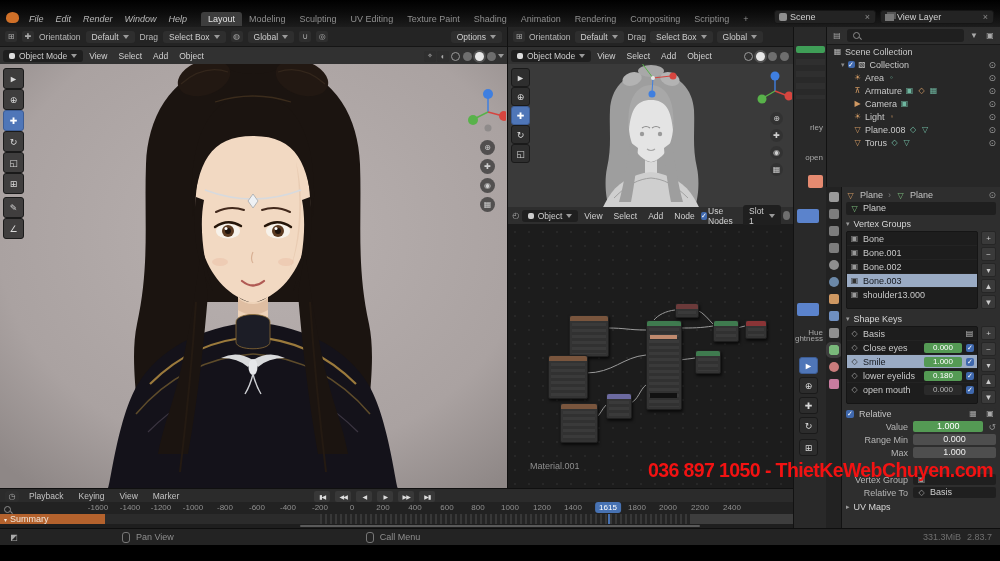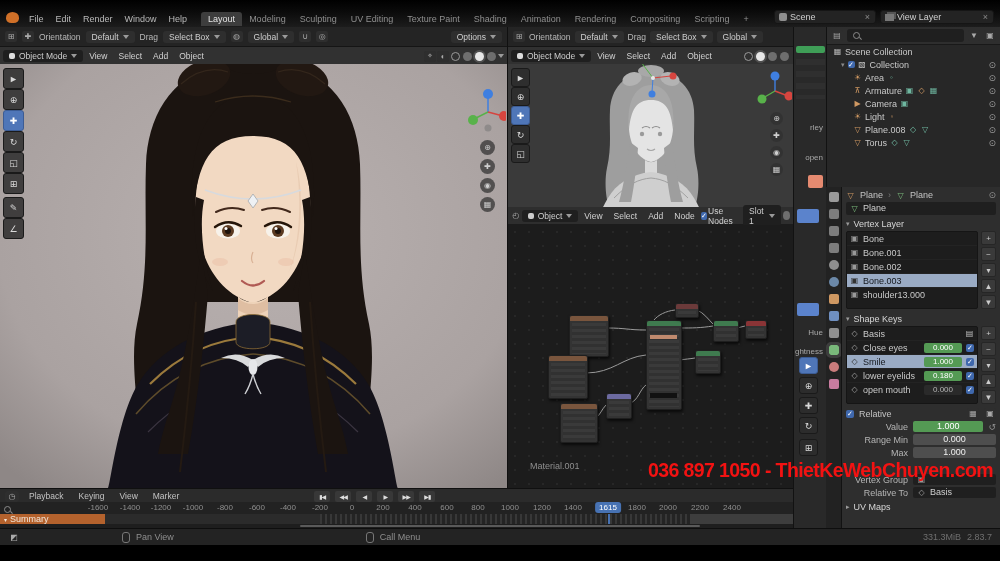--- a/index.html
+++ b/index.html
@@ -2,21 +2,21 @@
 <html><head>
 <meta charset="utf-8">
 <style>
   html,body{margin:0;padding:0;background:#000;}
   .screen{position:relative;width:1000px;height:561px;overflow:hidden;background:#000;
     font-family:"Liberation Sans","DejaVu Sans",sans-serif;font-size:9px;color:#c3c3c3;}
   .abs{position:absolute;box-sizing:border-box;}
   
   .topbar{left:0;top:0;width:1000px;height:27px;background:linear-gradient(#000 0%,#0b0b0b 45%,#1c1c1c 100%);
     display:flex;align-items:flex-end;padding:0 4px 1px 6px;}
-  .topbar .menu{padding:2px 6px;color:#b9b9b9;}
+  .topbar .menu{padding:2px 6px;color:#b9b9b9;font-style:italic;}
   .ws{padding:2px 7px;color:#8f8f8f;border-radius:3px 3px 0 0;}
   .ws.active{background:#3d3d3d;color:#e4e4e4;}
   .logo{width:13px;height:11px;background:#d07028;border-radius:50% 50% 40% 40%;margin:0 4px 3px 0;}
   .selbox{display:flex;align-items:center;gap:3px;background:#232323;border:1px solid #151515;border-radius:3px;
     padding:1px 4px;margin:0 2px 2px 2px;color:#cfcfcf;}
   .sq-ic{width:8px;height:8px;background:#8f8f8f;border-radius:2px;}
   .lay-ic{width:9px;height:7px;background:#777;box-shadow:2px -2px 0 #555;}
   .xx{color:#8a8a8a;padding:0 1px;}
   
   .tools{background:#242424;border-bottom:1px solid #151515;display:flex;align-items:center;gap:5px;
@@ -426,21 +426,21 @@
   <div class="abs strip" style="left:793px;top:27px;width:33px;height:501px">
     <div class="abs" style="left:2px;top:19px;width:29px;height:7px;background:#3f9e57;border-radius:2px"></div>
     <div class="abs" style="left:2px;top:32px;width:29px;height:40px;background:repeating-linear-gradient(#2f2f2f 0 6px,#292929 6px 12px)"></div>
     <span class="frag" style="top:96px">rley</span>
     <span class="frag" style="top:126px">open</span>
     <span class="frag" style="top:152px">or</span>
     <div class="abs" style="left:14px;top:148px;width:15px;height:13px;background:#e58a70;border-radius:2px"></div>
     <div class="abs" style="left:3px;top:182px;width:22px;height:14px;background:#5b83cc;border-radius:2px"></div>
     <div class="abs" style="left:3px;top:276px;width:22px;height:13px;background:#5b83cc;border-radius:2px"></div>
     <span class="frag" style="top:301px">Hue</span>
-    <span class="frag" style="top:320px">ghtness</span>
+    <span class="frag" style="top:307px">ghtness</span>
     <div class="tbtn on" style="left:5px;top:330px;width:17px;height:15px">►</div>
     <div class="tbtn" style="left:5px;top:350px;width:17px;height:15px">⊕</div>
     <div class="tbtn" style="left:5px;top:370px;width:17px;height:15px">✚</div>
     <div class="tbtn" style="left:5px;top:390px;width:17px;height:15px">↻</div>
     <div class="tbtn" style="left:5px;top:412px;width:17px;height:15px">⊞</div>
   </div>
 
   <div class="abs panel" style="left:826px;top:27px;width:174px;height:160px;background:#272727">
     <div style="height:17px;display:flex;align-items:center;gap:4px;padding:0 4px;background:#2e2e2e;border-bottom:1px solid #191919">
       <span class="icbox">▤</span>
@@ -530,21 +530,21 @@
       </div>
 
       <div class="prow">
         <span class="field dark" style="height:13px">
           <span class="oicon" style="color:#79b87a">▽</span>
           <span>Plane</span>
         </span>
       </div>
 
       <div class="sec">
-          <span>Vertex Layer</span>
+          <span>Vertex Groups</span>
         </div>
       <div style="display:flex;gap:3px;margin:0 4px">
         <div class="listbox" style="flex:1">
           <div class="lrow">
               <span class="oicon" style="color:#999">▣</span>
               <span>Bone</span>
             </div>
           <div class="lrow">
               <span class="oicon" style="color:#999">▣</span>
               <span>Bone.001</span>

